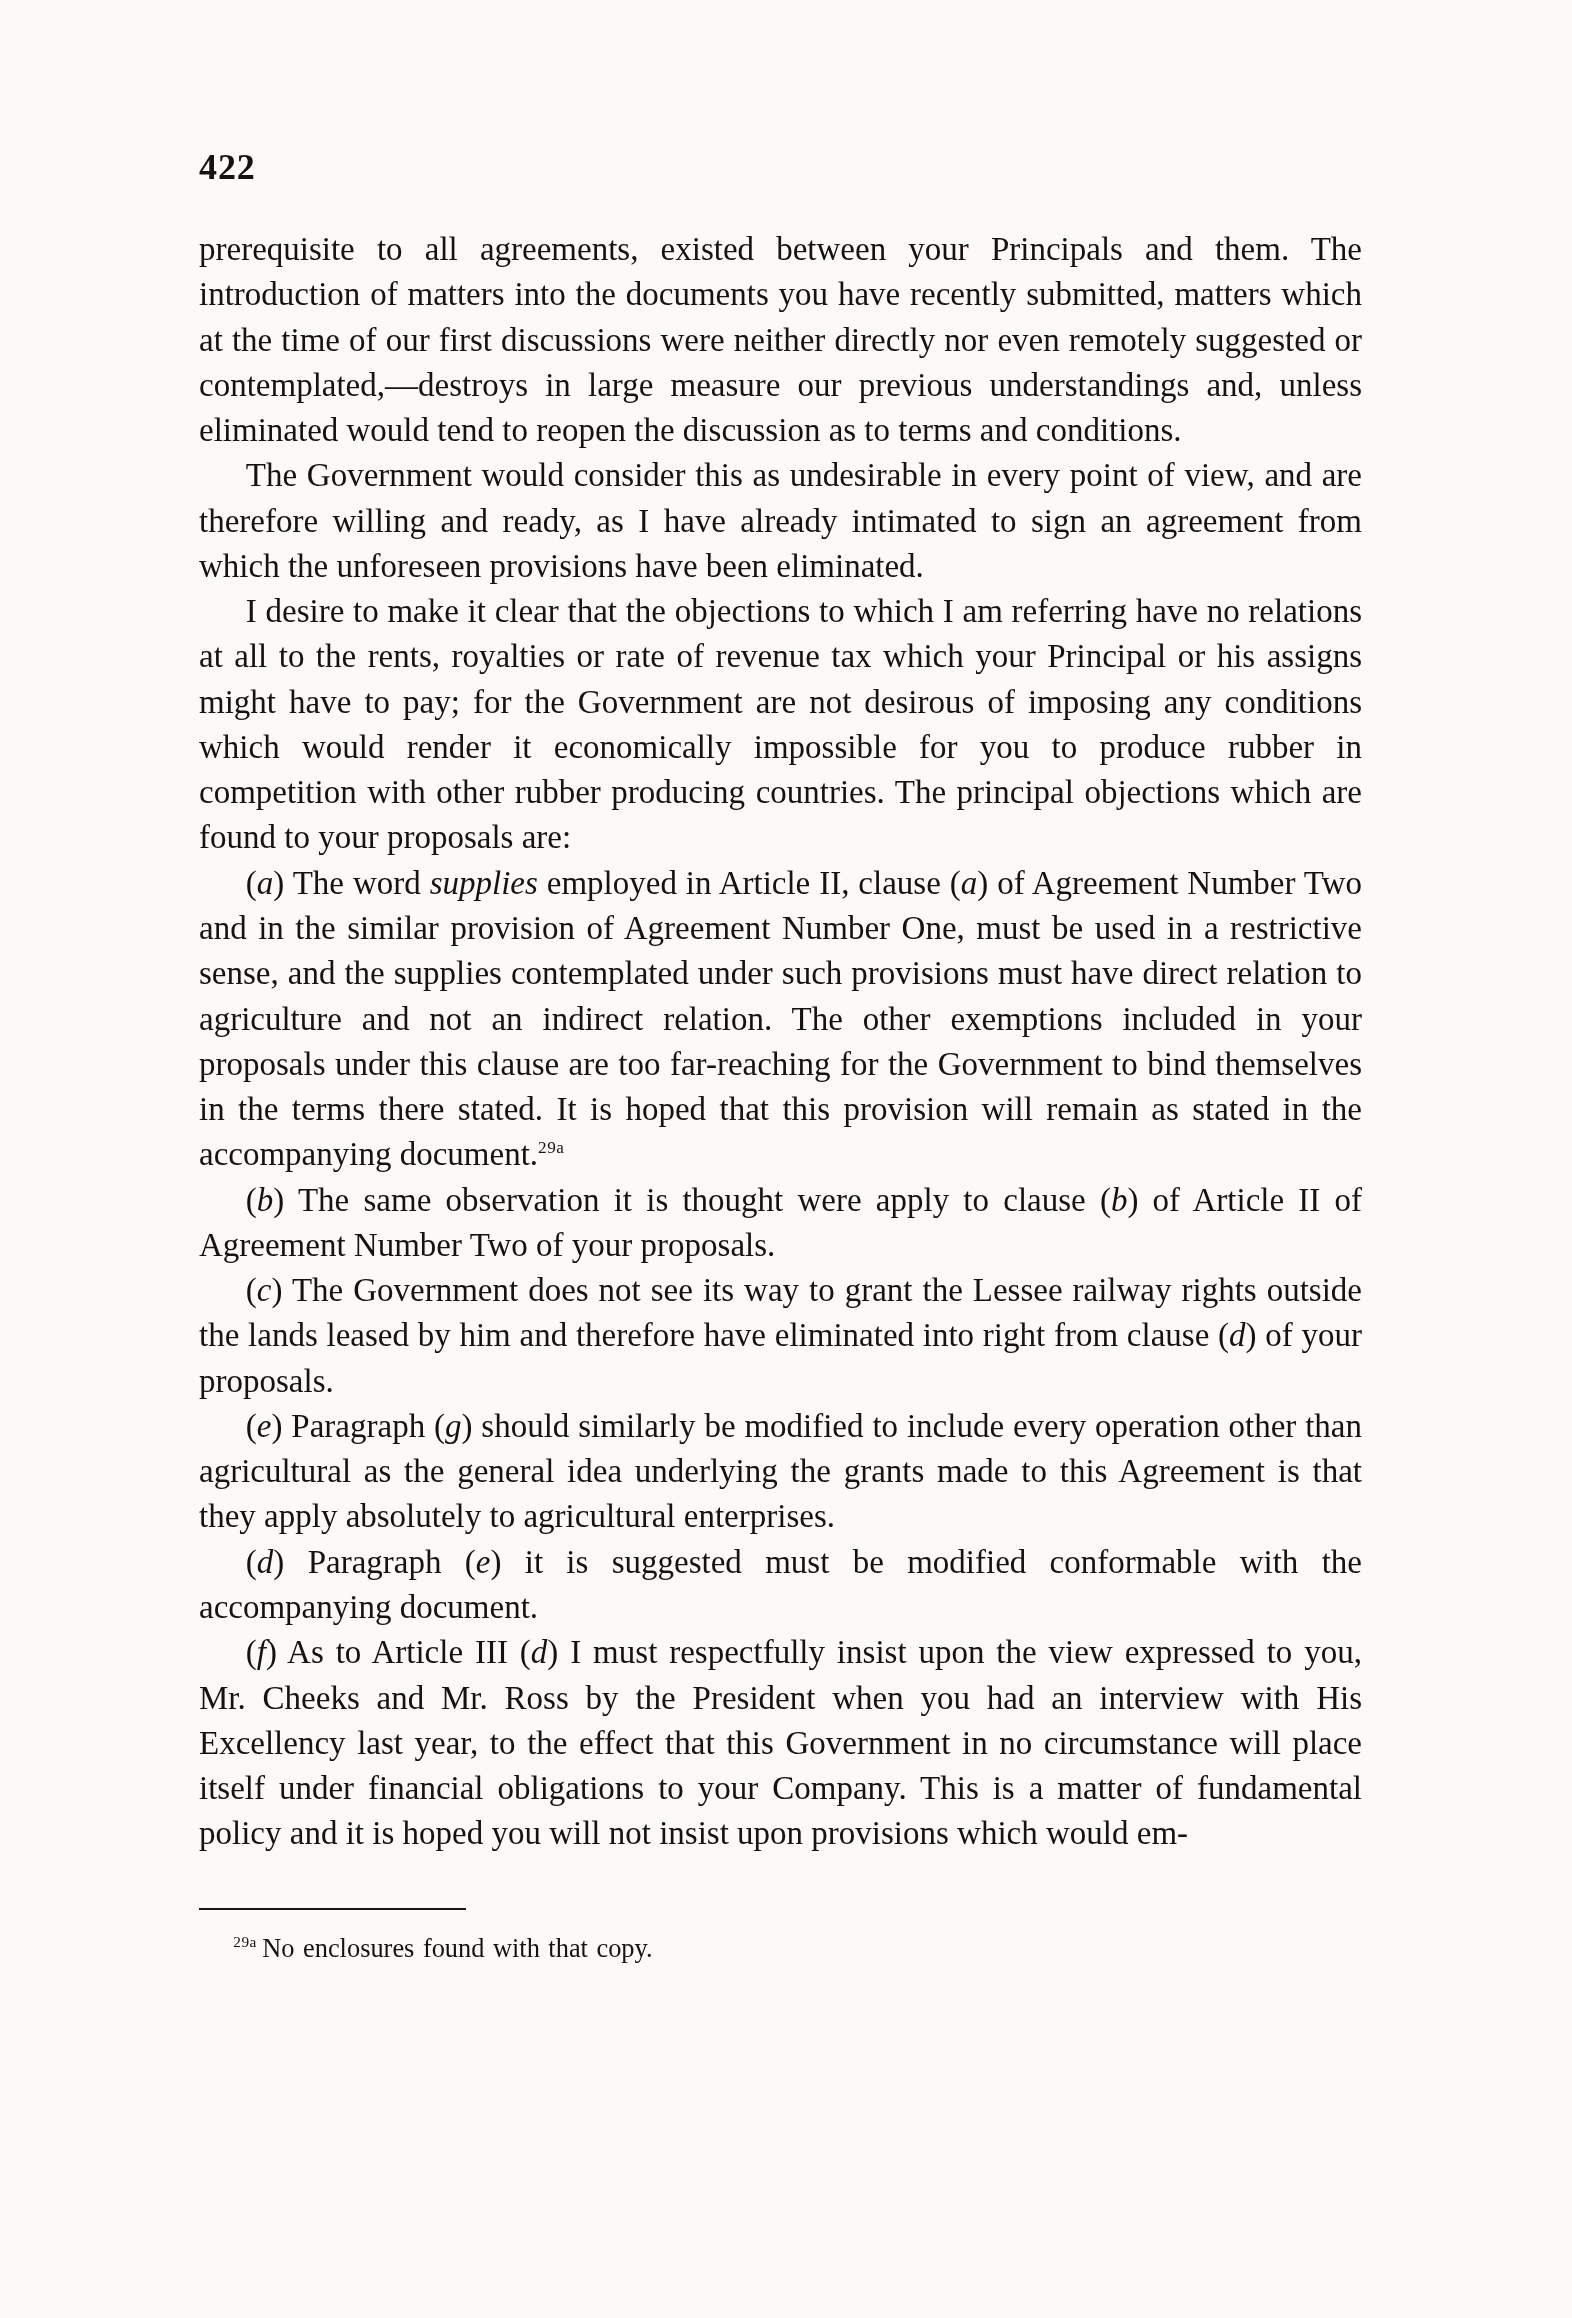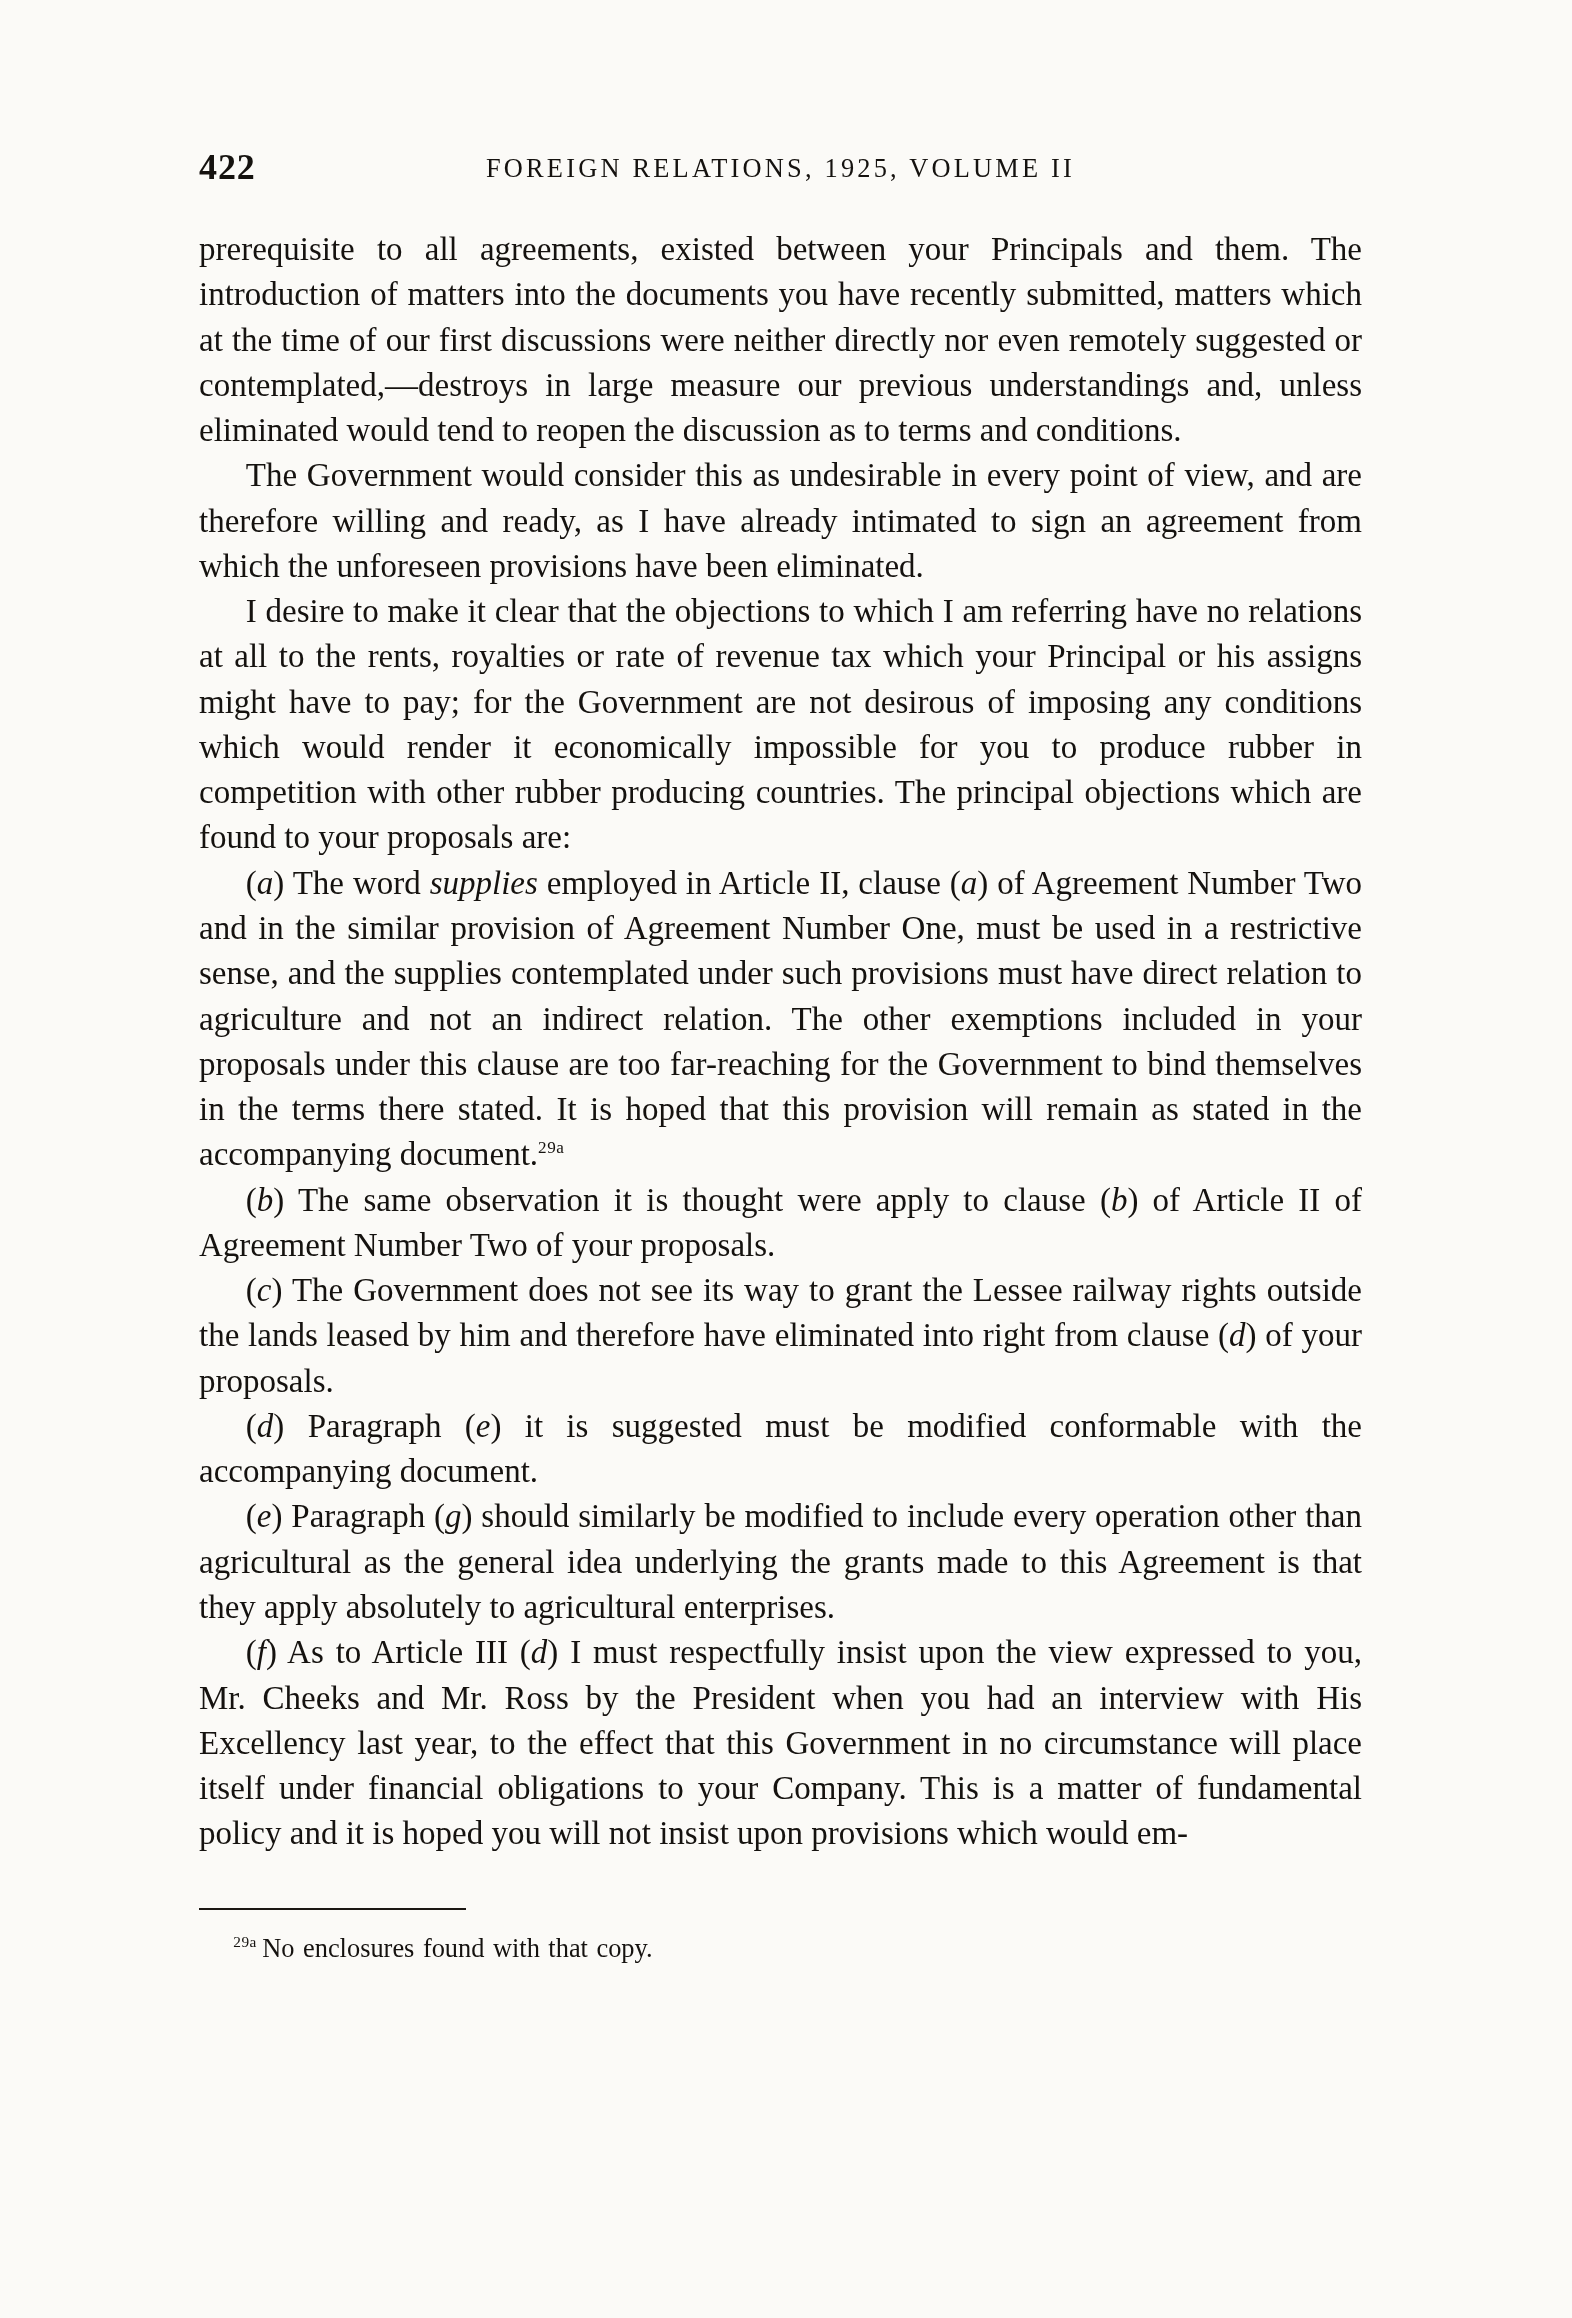--- a/index.html
+++ b/index.html
@@ -83,32 +83,31 @@
     letter-spacing: 0.5px;
   }
 </style>
 </head>
 <body>
 
 <div class="page">
 
   <header class="page-header">
     <span class="page-number">422</span>
-    <span class="running-head">FOREIGN RELATIONS, 1925, VOLUME II</span>
   </header>
 
   <main class="body-text">
       <p class="no-indent"><span>prerequisite to all agreements, existed between your Principals and them. The introduction of matters into the documents you have recently submitted, matters which at the time of our first discussions were neither directly nor even remotely suggested or contemplated,—destroys in large measure our previous understandings and, unless eliminated would tend to reopen the discussion as to terms and conditions.</span></p>
       <p><span>The Government would consider this as undesirable in every point of view, and are therefore willing and ready, as I have already intimated to sign an agreement from which the unforeseen provisions have been eliminated.</span></p>
       <p><span>I desire to make it clear that the objections to which I am referring have no relations at all to the rents, royalties or rate of revenue tax which your Principal or his assigns might have to pay; for the Government are not desirous of imposing any conditions which would render it economically impossible for you to produce rubber in competition with other rubber producing countries. The principal objections which are found to your proposals are:</span></p>
       <p><span>(</span><span class="italic">a</span><span>) The word </span><span class="italic">supplies</span><span> employed in Article II, clause (</span><span class="italic">a</span><span>) of Agreement Number Two and in the similar provision of Agreement Number One, must be used in a restrictive sense, and the supplies contemplated under such provisions must have direct relation to agriculture and not an indirect relation. The other exemptions included in your proposals under this clause are too far-reaching for the Government to bind themselves in the terms there stated. It is hoped that this provision will remain as stated in the accompanying document.</span><sup class="fn-ref">29a</sup></p>
       <p><span>(</span><span class="italic">b</span><span>) The same observation it is thought were apply to clause (</span><span class="italic">b</span><span>) of Article II of Agreement Number Two of your proposals.</span></p>
       <p><span>(</span><span class="italic">c</span><span>) The Government does not see its way to grant the Lessee railway rights outside the lands leased by him and therefore have eliminated into right from clause (</span><span class="italic">d</span><span>) of your proposals.</span></p>
+      <p><span>(</span><span class="italic">e</span><span>) Paragraph (</span><span class="italic">g</span><span>) should similarly be modified to include every operation other than agricultural as the general idea underlying the grants made to this Agreement is that they apply absolutely to agricultural enterprises.</span></p>
       <p><span>(</span><span class="italic">d</span><span>) Paragraph (</span><span class="italic">e</span><span>) it is suggested must be modified conformable with the accompanying document.</span></p>
-      <p><span>(</span><span class="italic">e</span><span>) Paragraph (</span><span class="italic">g</span><span>) should similarly be modified to include every operation other than agricultural as the general idea underlying the grants made to this Agreement is that they apply absolutely to agricultural enterprises.</span></p>
       <p><span>(</span><span class="italic">f</span><span>) As to Article III (</span><span class="italic">d</span><span>) I must respectfully insist upon the view expressed to you, Mr. Cheeks and Mr. Ross by the President when you had an interview with His Excellency last year, to the effect that this Government in no circumstance will place itself under financial obligations to your Company. This is a matter of fundamental policy and it is hoped you will not insist upon provisions which would em-</span></p>
     </main>
 
   <footer class="footnote">
     <div class="fn-rule"></div>
     <p class="fn-text">
       <sup class="fn-marker">29a</sup><span>No enclosures found with that copy.</span>
     </p>
   </footer>
 

